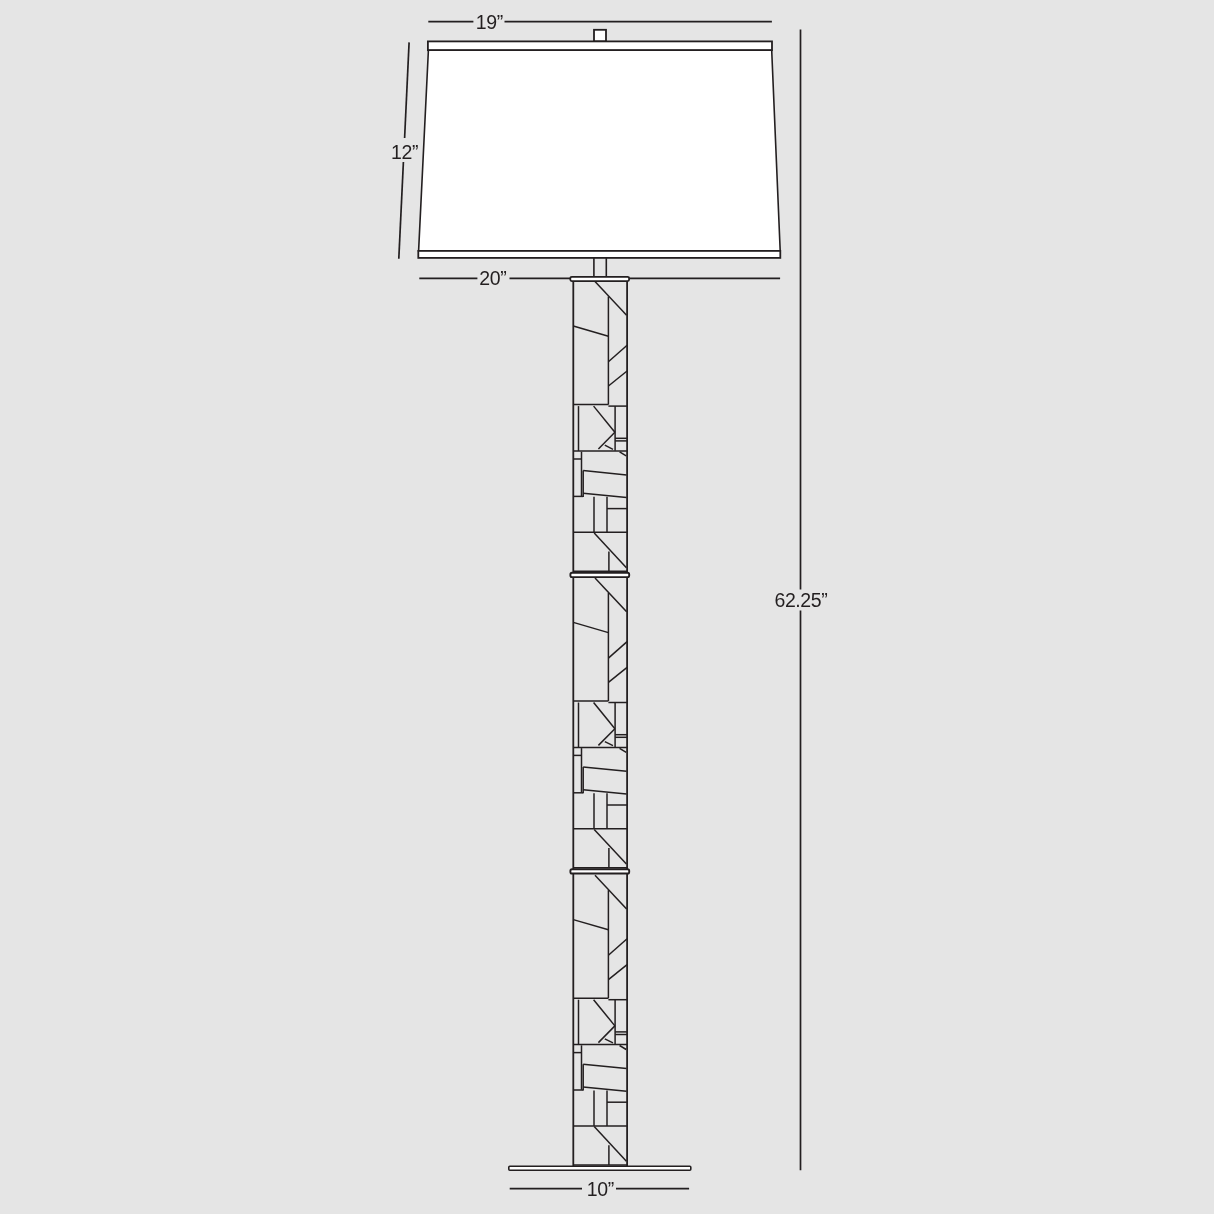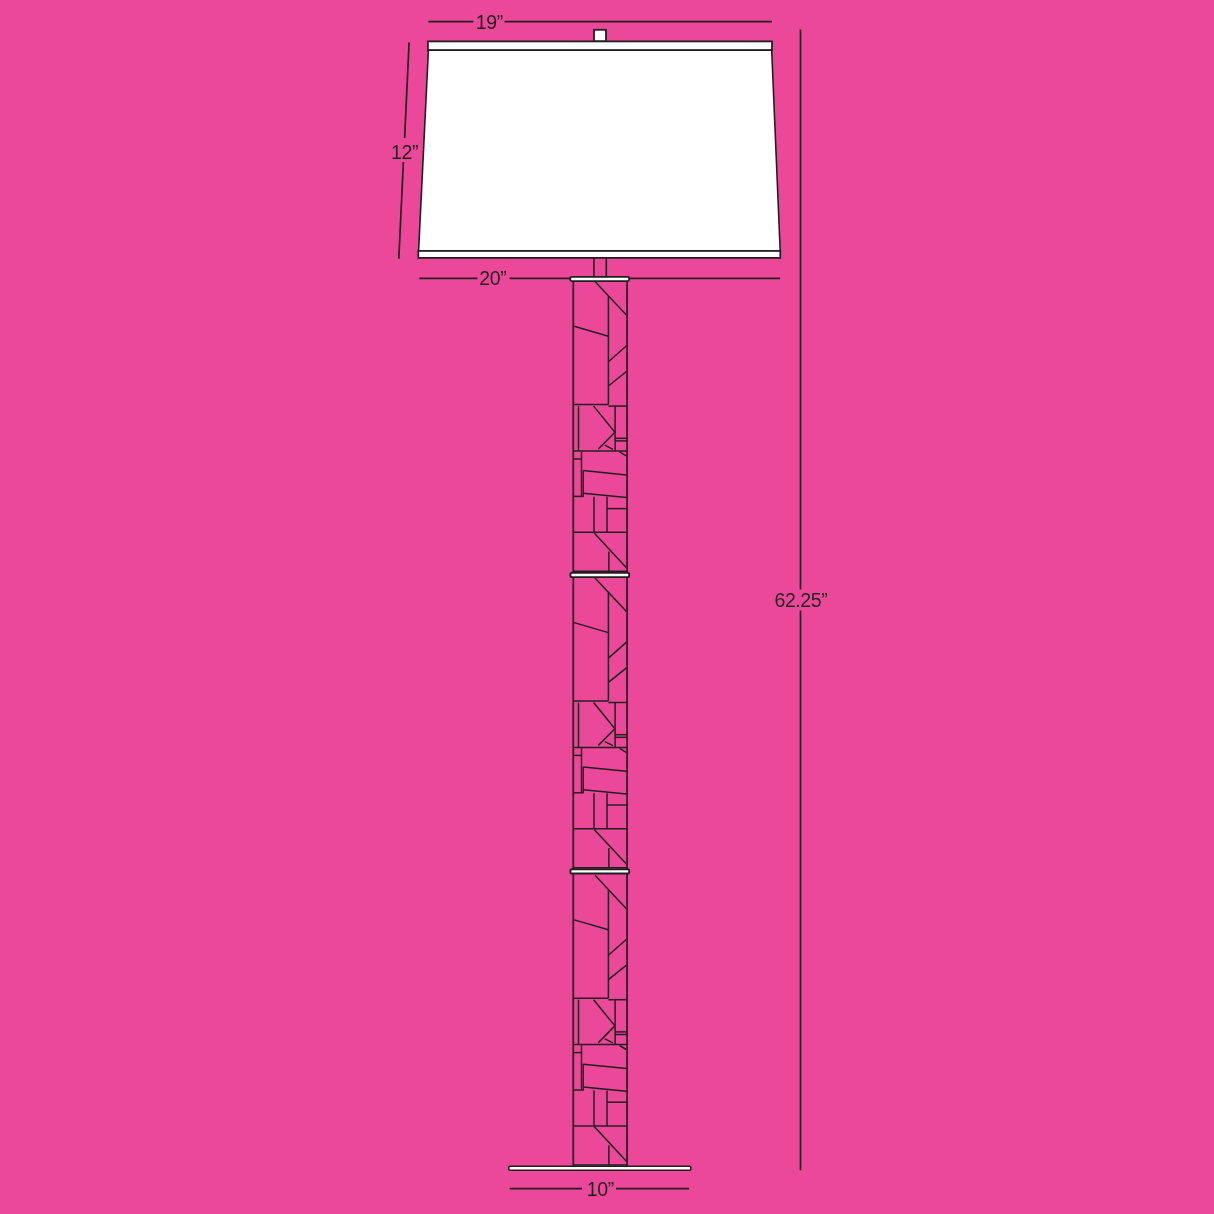--- a/index.html
+++ b/index.html
@@ -1,16 +1,16 @@
 <!DOCTYPE html>
 <html><head>
 <meta charset="utf-8">
 <style>
   html,body{margin:0;padding:0;background:#ffffff;}
-  .wrap{width:1214px;height:1214px;position:relative;background:#ec4899;overflow:hidden;}
+  .wrap{width:1214px;height:1214px;position:relative;background:#e5e5e5;overflow:hidden;}
   svg{display:block;}
   text{font-family:"Liberation Sans", sans-serif;fill:#231f20;}
   svg{will-change:transform;}
 </style>
 </head>
 <body>
 <div class="wrap">
 <svg width="1214" height="1214" viewBox="0 0 1214 1214" fill="none" stroke-linecap="butt">
 <defs>
 

